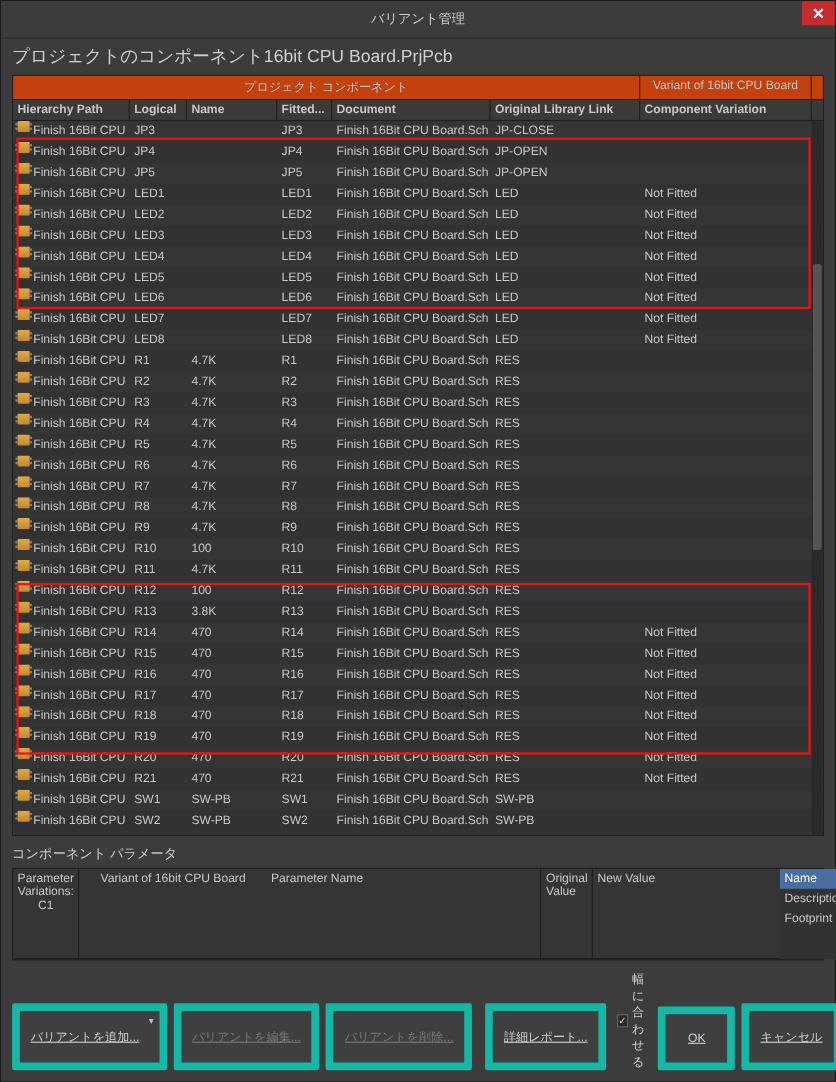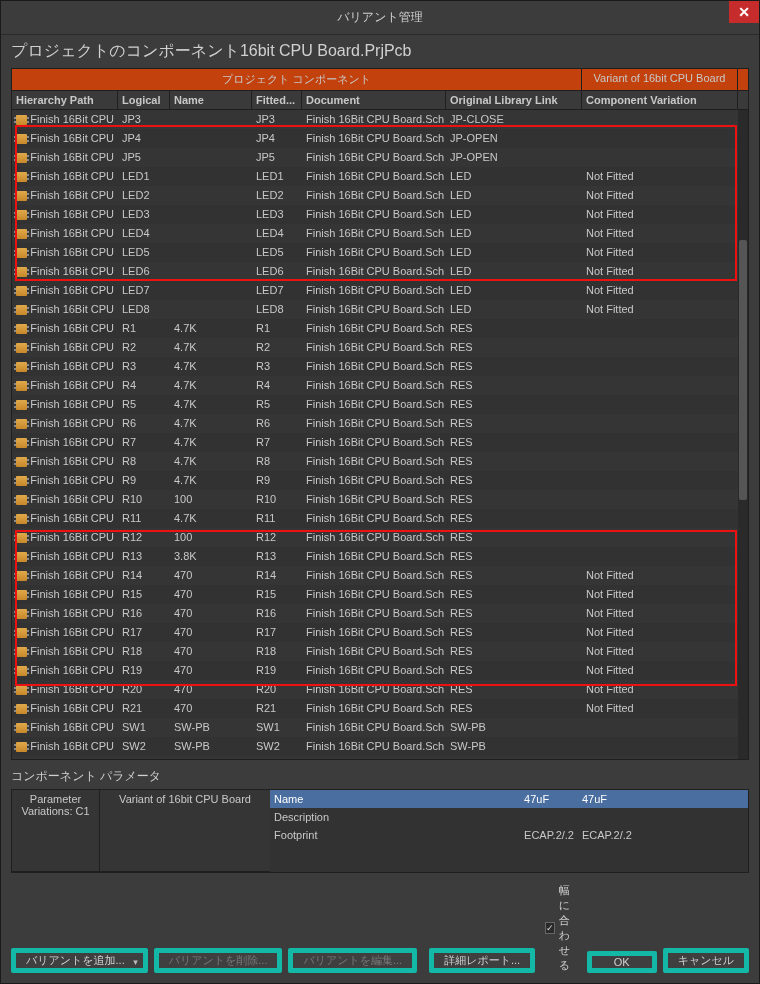--- a/index.html
+++ b/index.html
@@ -116,21 +116,21 @@
   .cell {
     padding: 0 4px;
     white-space: nowrap;
     overflow: hidden;
     font-size: 11px;
     height: 19px;
     line-height: 19px;
   }
   .cell.icon {
     display: flex;
-    align-items: center;
+    align-items: flex-start;
     gap: 3px;
   }
   .cmp-icon {
     width: 12px;
     height: 10px;
     background: linear-gradient(#e0a94a,#c8882a);
     display: inline-block;
     border-radius: 1px;
     position: relative;
   }
@@ -197,27 +197,28 @@
   .pcell { padding:0 4px; font-size:11px; height:18px; line-height:18px; overflow:hidden;}
   .footer {
     flex: 1;
     display: flex;
     align-items: flex-end;
     padding: 10px;
     gap: 6px;
   }
   .btn {
     background: #3f3f3f;
-    border: 5px solid #14b8a6;
+    border: 7px solid #14b8a6;
     color: #d0d0d0;
-    padding: 0 10px;
+    padding: 16px 10px;
     font-size: 11px;
     cursor: pointer;
     border-radius: 2px;
     white-space: nowrap;
+    text-decoration: underline;
   }
   .btn.disabled { color: #777; }
   .btn.dropdown { padding-right: 18px; position: relative;}
   .btn.dropdown::after{
     content:"▾"; position:absolute; right:5px; top:4px; font-size:9px; color:#bbb;
   }
   .spacer { flex: 1; }
   .chk { display:flex; align-items:center; gap:4px; color:#d0d0d0; margin: 0 4px;}
   .chk-box {
     width:12px;height:12px;background:#2a2a2a;border:1px solid #666;
@@ -680,20 +681,25 @@
     <div class="hl-box2"></div>
   </div>
 
   <div class="section-label">コンポーネント パラメータ</div>
 
   <div class="panel param-grid">
     <div class="param-band">
       <div class="pb-main">Parameter Variations: C1</div>
       <div class="pb-var">Variant of 16bit CPU Board</div>
     </div>
+    <div class="param-cols">
+      <div class="pc pc-name">Parameter Name</div>
+      <div class="pc pc-orig">Original Value</div>
+      <div class="pc pc-new">New Value</div>
+    </div>
     <div class="param-rows" id="param-rows">
         <div class="prow sel">
           <div class="pcell pc-name">Name</div>
           <div class="pcell pc-orig" style="flex:1">47uF</div>
           <div class="pcell pc-new" style="width:170px">47uF</div>
         </div>
         <div class="prow">
           <div class="pcell pc-name">Description</div>
           <div class="pcell pc-orig" style="flex:1"><empty></empty></div>
           <div class="pcell pc-new" style="width:170px"><empty></empty></div>
@@ -701,22 +707,22 @@
         <div class="prow">
           <div class="pcell pc-name">Footprint</div>
           <div class="pcell pc-orig" style="flex:1">ECAP.2/.2</div>
           <div class="pcell pc-new" style="width:170px">ECAP.2/.2</div>
         </div>
       </div>
   </div>
 
   <div class="footer">
     <div class="btn dropdown">バリアントを追加...</div>
+    <div class="btn disabled">バリアントを編集...</div>
     <div class="btn disabled">バリアントを削除...</div>
-    <div class="btn disabled">バリアントを編集...</div>
     <div class="spacer"></div>
     <div class="btn">詳細レポート...</div>
     <label class="chk">
       <span class="chk-box">✓</span>
       <span>幅に合わせる</span>
     </label>
     <div class="btn" style="min-width:70px;text-align:center;">OK</div>
     <div class="btn">キャンセル</div>
   </div>
 

